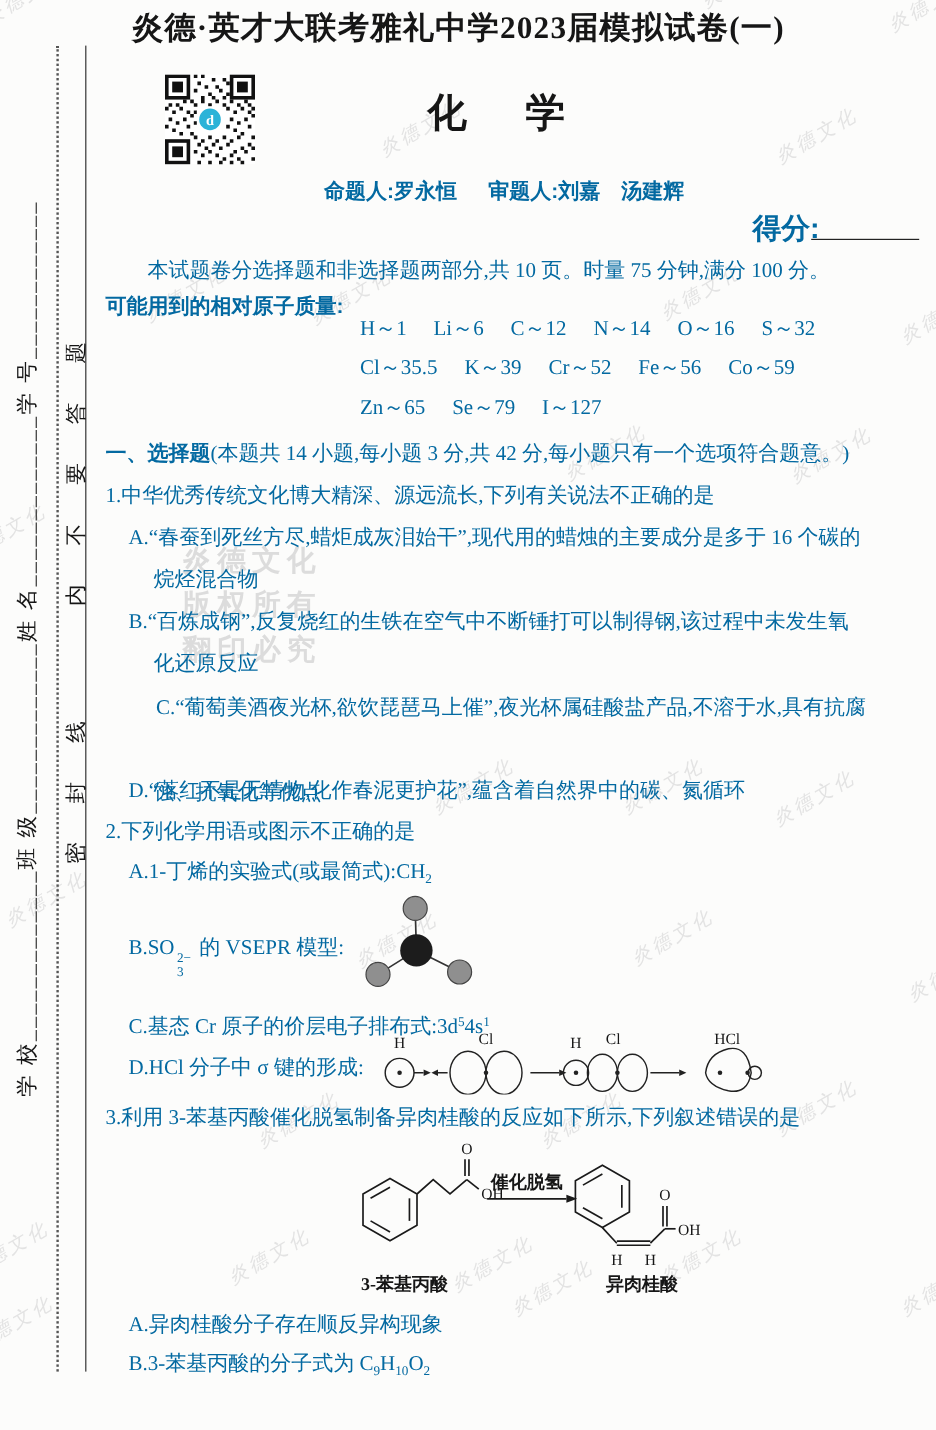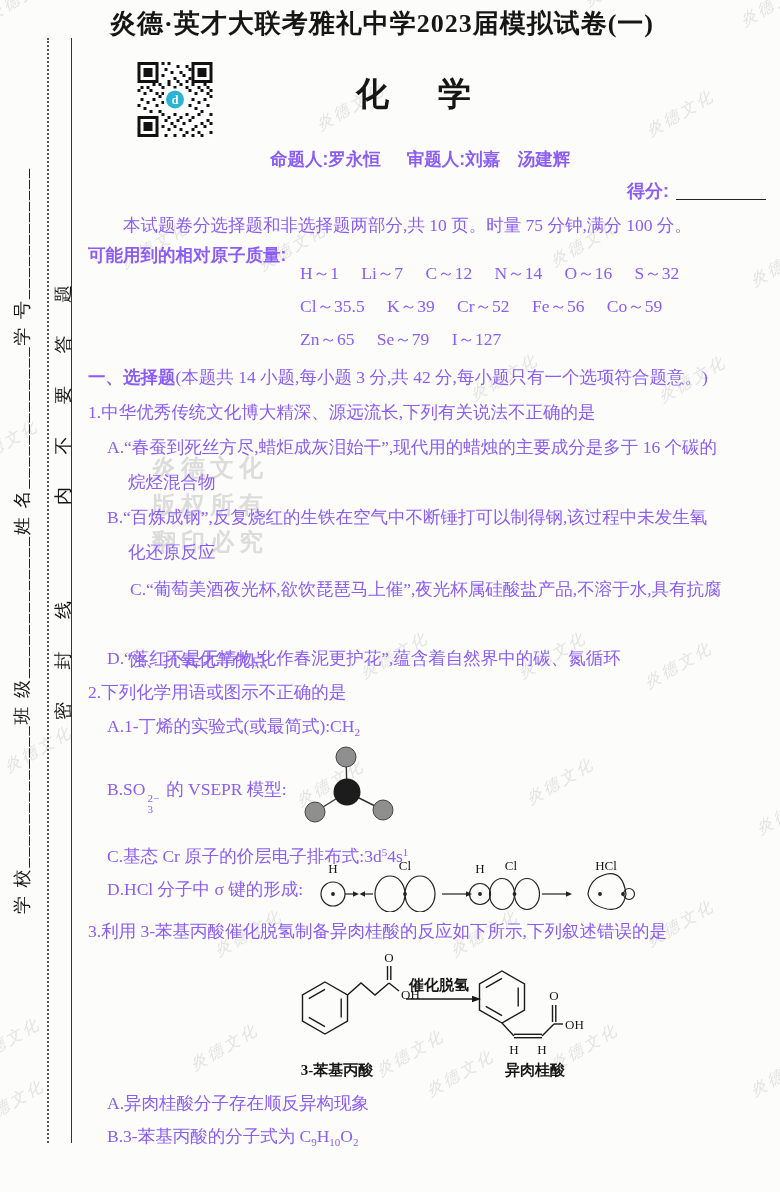--- a/index.html
+++ b/index.html
@@ -1,21 +1,21 @@
 <!DOCTYPE html>
 <html><head>
 <meta charset="utf-8">
 <style>
   html,body{margin:0;padding:0;background:#9a9a9a;}
   .page{
     position:relative;width:780px;height:1192px;margin:0 auto;
     background:#fcfcfb;overflow:hidden;color:#161616;
     font-family:"Liberation Serif", serif;
   }
-  .t{position:absolute;font-size:17.5px;line-height:22px;white-space:nowrap;color:#8b5cf6;}
+  .t{position:absolute;font-size:17.5px;line-height:22px;white-space:nowrap;color:#0369a1;}
   .hei{font-family:"Liberation Sans", sans-serif;font-weight:bold;}
   .title{
     position:absolute;left:110px;top:6px;width:615px;
     font-size:26px;font-weight:bold;letter-spacing:1px;white-space:nowrap;
   }
   .subject{
     position:absolute;left:356px;top:72px;font-size:33px;font-weight:bold;
     font-family:"Liberation Sans", sans-serif;letter-spacing:8px;white-space:nowrap;
   }
   .score-line{position:absolute;left:676px;top:199px;width:90px;border-bottom:1.5px solid #222;height:0;}
@@ -119,29 +119,29 @@
       <circle cx="37.5" cy="37.5" r="9" fill="#2bb3d8"></circle>
       <text x="37.5" y="42" text-anchor="middle" font-size="12" font-weight="bold" fill="#fff" font-family="Liberation Sans, sans-serif">d</text>
     </svg>
 
     <div class="subject">化　学</div>
 
     <div class="t hei" style="left:270px;top:148px;">
       <span>命题人:罗永恒</span><span style="display:inline-block;width:26px;"></span><span>审题人:刘嘉　汤建辉</span>
     </div>
 
-    <div class="t hei" style="left:627px;top:180px;font-size:18px;">得分:</div>
+    <div class="t hei" style="left:627px;top:180px;font-size:24px;">得分:</div>
     <div class="score-line"></div>
 
     <div class="t" style="left:123px;top:214px;">本试题卷分选择题和非选择题两部分,共 10 页。时量 75 分钟,满分 100 分。</div>
 
     <div class="t hei" style="left:88px;top:244px;">可能用到的相对原子质量:</div>
     <div class="t" style="left:300px;top:244px;">
       <span class="mass-item">H～1</span>
-      <span class="mass-item">Li～7</span>
+      <span class="mass-item">Li～6</span>
       <span class="mass-item">C～12</span>
       <span class="mass-item">N～14</span>
       <span class="mass-item">O～16</span>
       <span class="mass-item">S～32</span>
     </div>
     <div class="t" style="left:300px;top:277px;">
       <span class="mass-item">Cl～35.5</span>
       <span class="mass-item">K～39</span>
       <span class="mass-item">Cr～52</span>
       <span class="mass-item">Fe～56</span>

